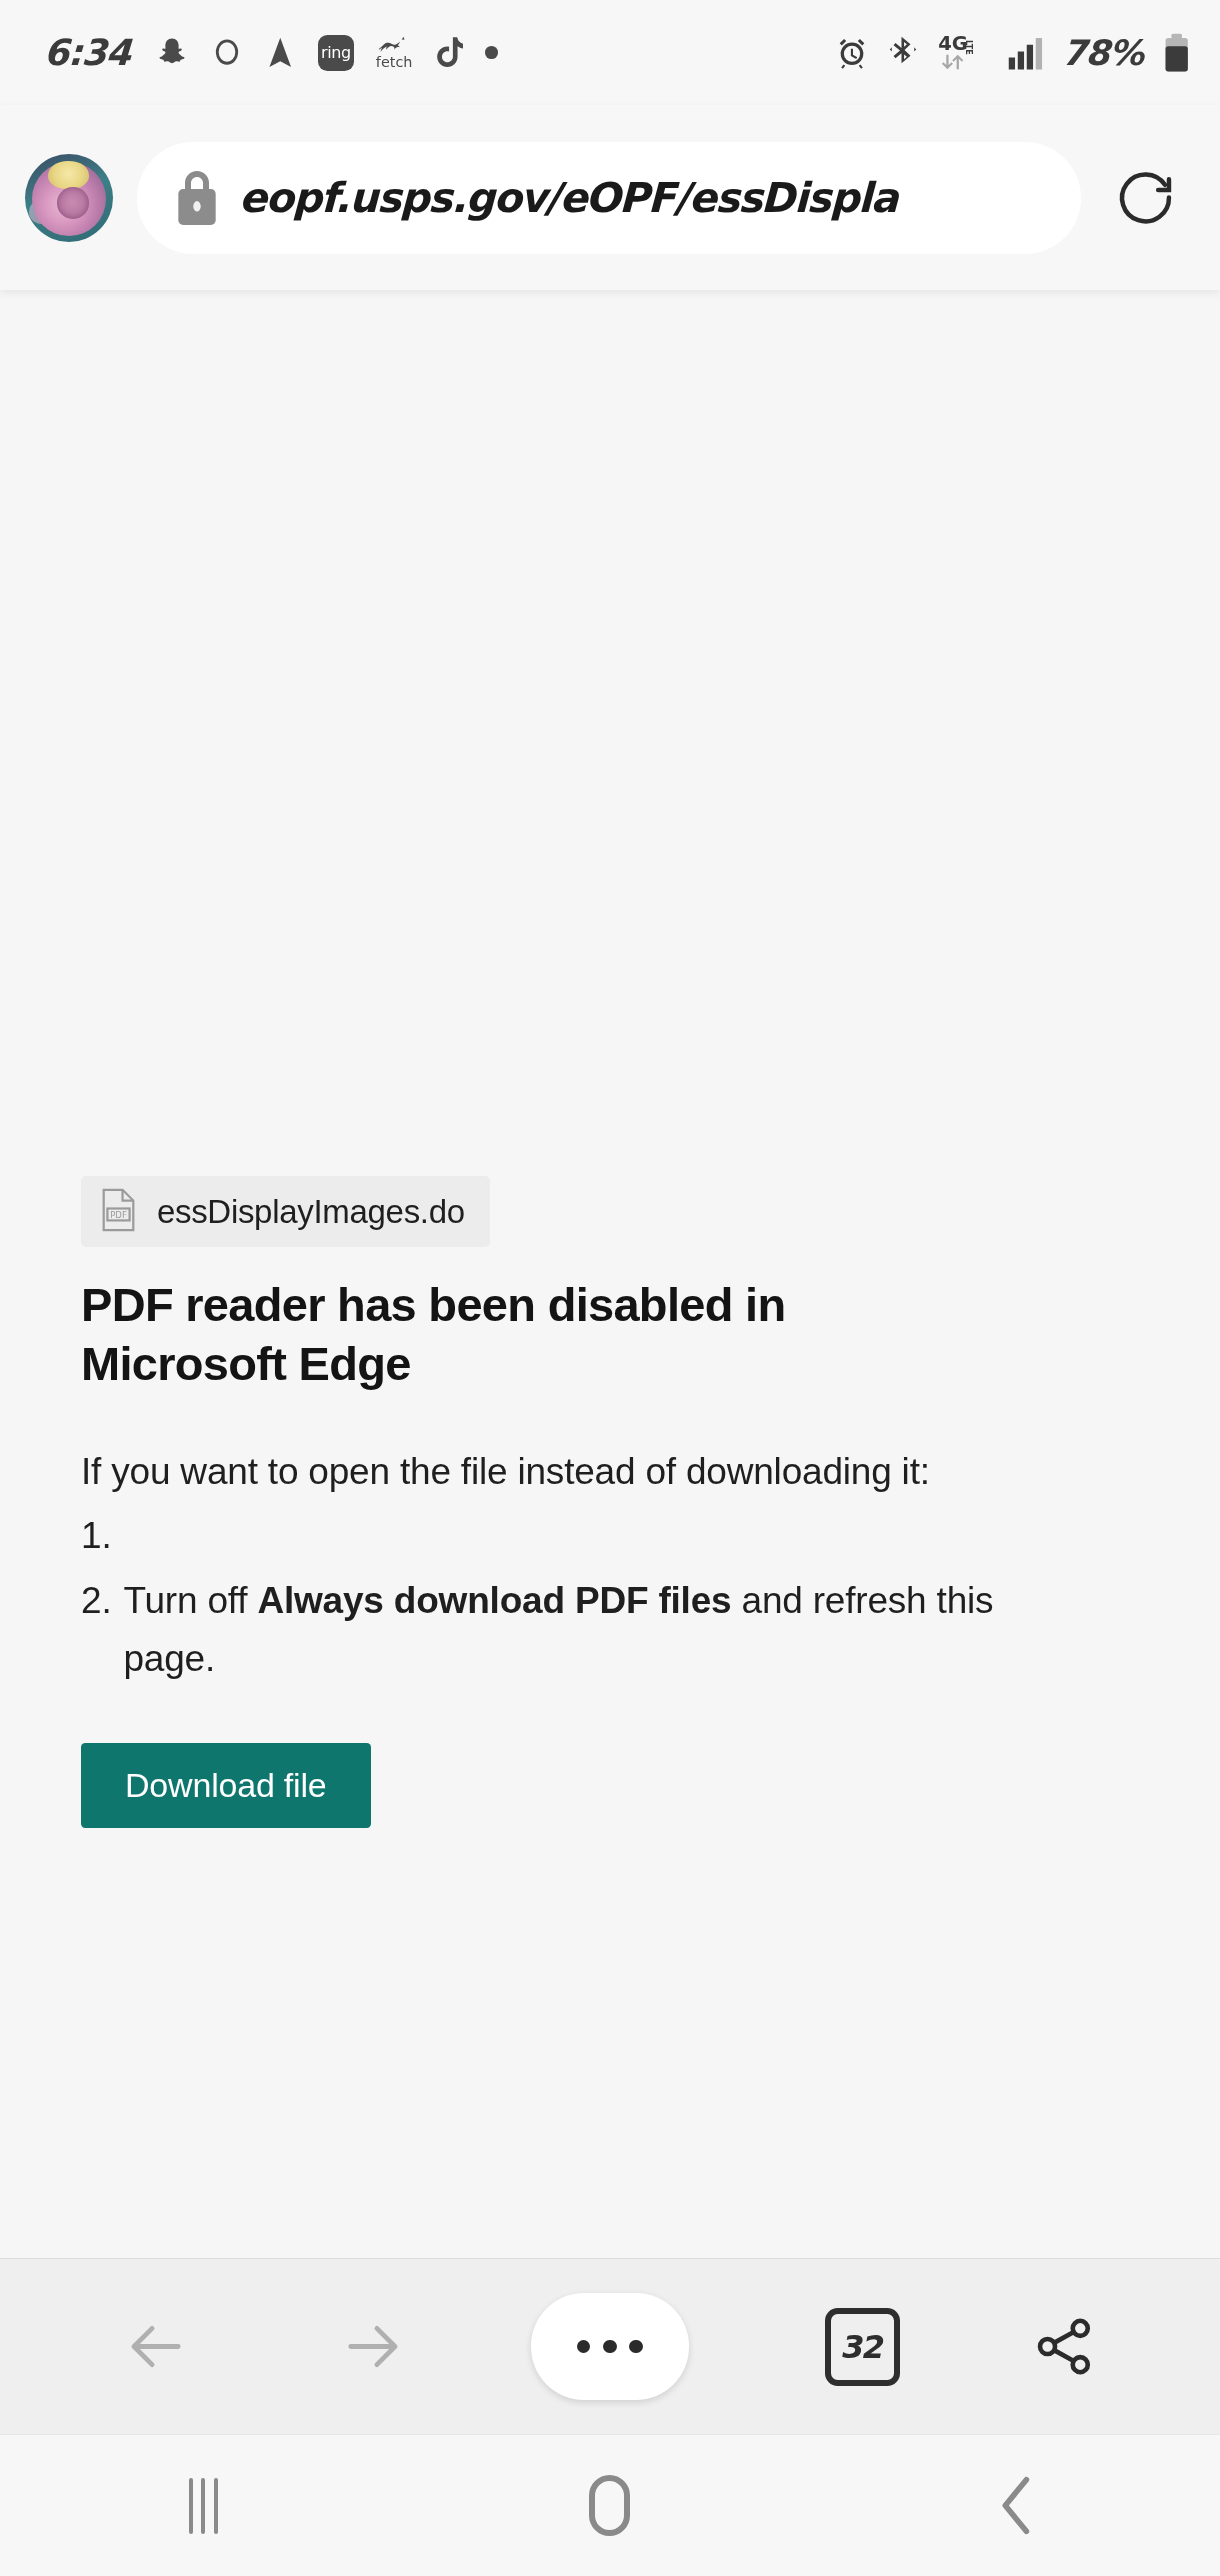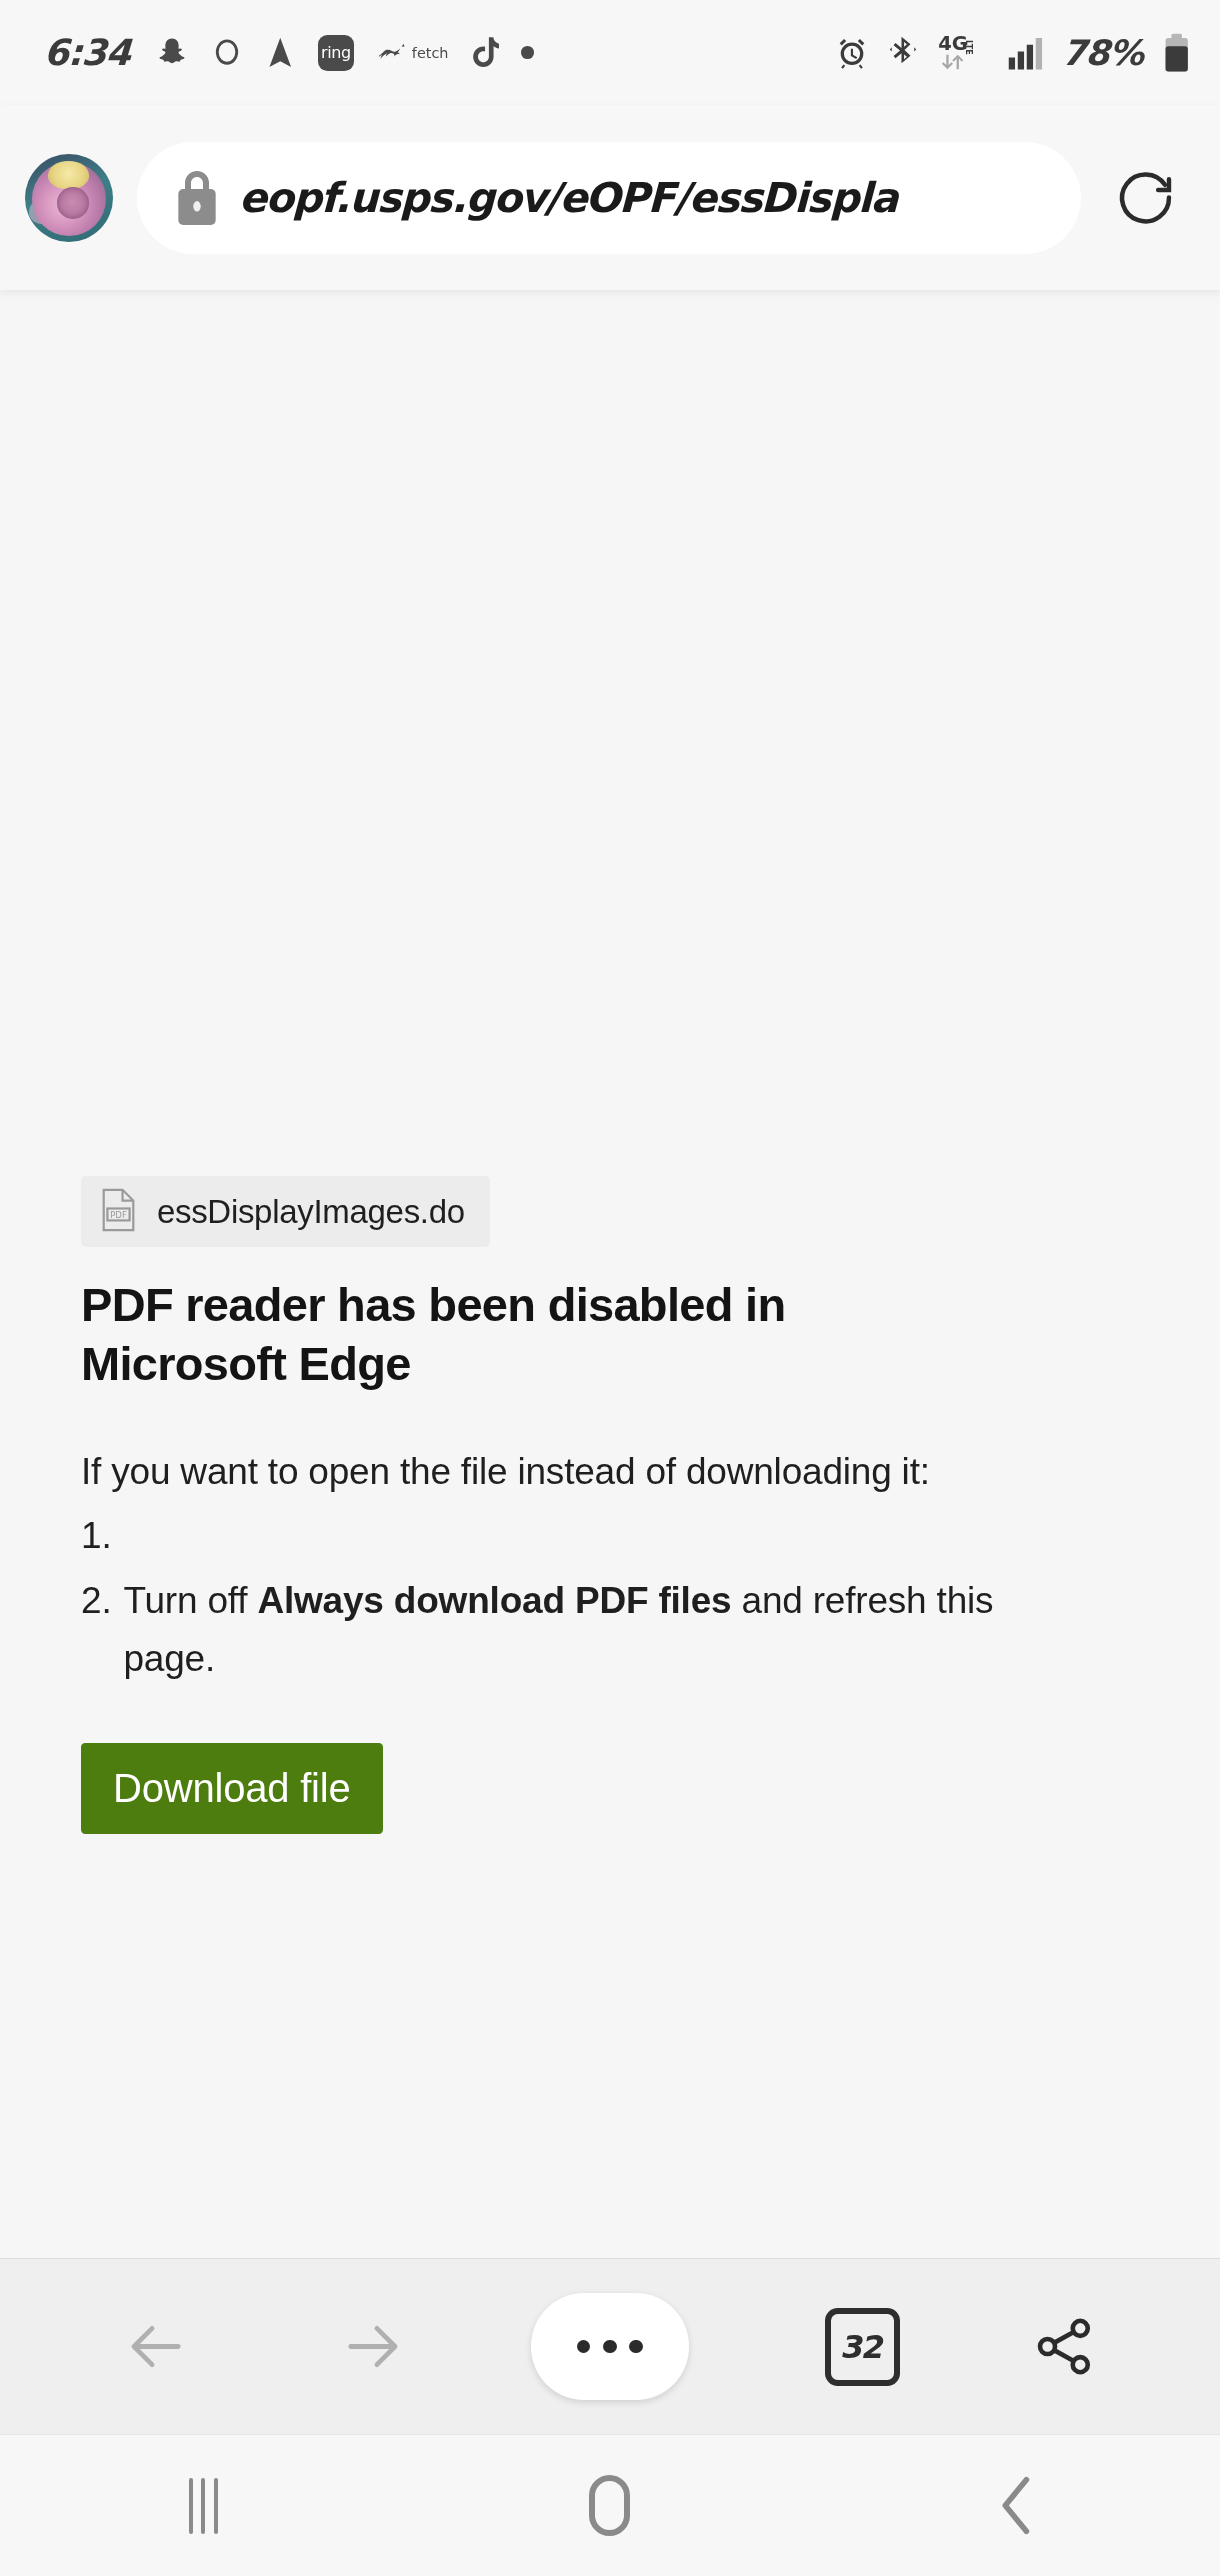--- a/index.html
+++ b/index.html
@@ -58,21 +58,21 @@
     border-radius:9.3px;
     display:flex; align-items:center; justify-content:center;
     color:#fff;
     font-size:16px;
     font-family:"DejaVu Sans", sans-serif;
     letter-spacing:-0.4px;
   }
 
   .fetch-icon {
     display:flex;
-    flex-direction:row;
+    flex-direction:column;
     align-items:center;
     line-height:1;
     color:#4a4a4a;
   }
   .fetch-icon .fetch-word {
     font-size:14.4px;
     font-family:"DejaVu Sans", sans-serif;
     margin-top:0.8px;
   }
 
@@ -238,27 +238,27 @@
     gap:12px;
     margin-top:8.5px;
   }
   .steps .num { flex:0 0 auto; }
   .steps .stxt { flex:1 1 auto; max-width:873px; }
   .steps b { font-weight:bold; }
 
   .download-btn {
     margin-top:56px;
     display:inline-block;
-    background:#4d7c0f;
+    background:#0f766e;
     color:#ffffff;
-    font-size:40px;
+    font-size:34px;
     font-family:"Liberation Sans", sans-serif;
     border:none;
     border-radius:4.2px;
-    padding:23px 32px;
+    padding:23px 44px;
     cursor:pointer;
     letter-spacing:-0.2px;
   }
 
   
   .bottom-toolbar {
     height:176px;
     background:#efefef;
     border-top:0.8px solid #dcdcdc;
     display:flex;

